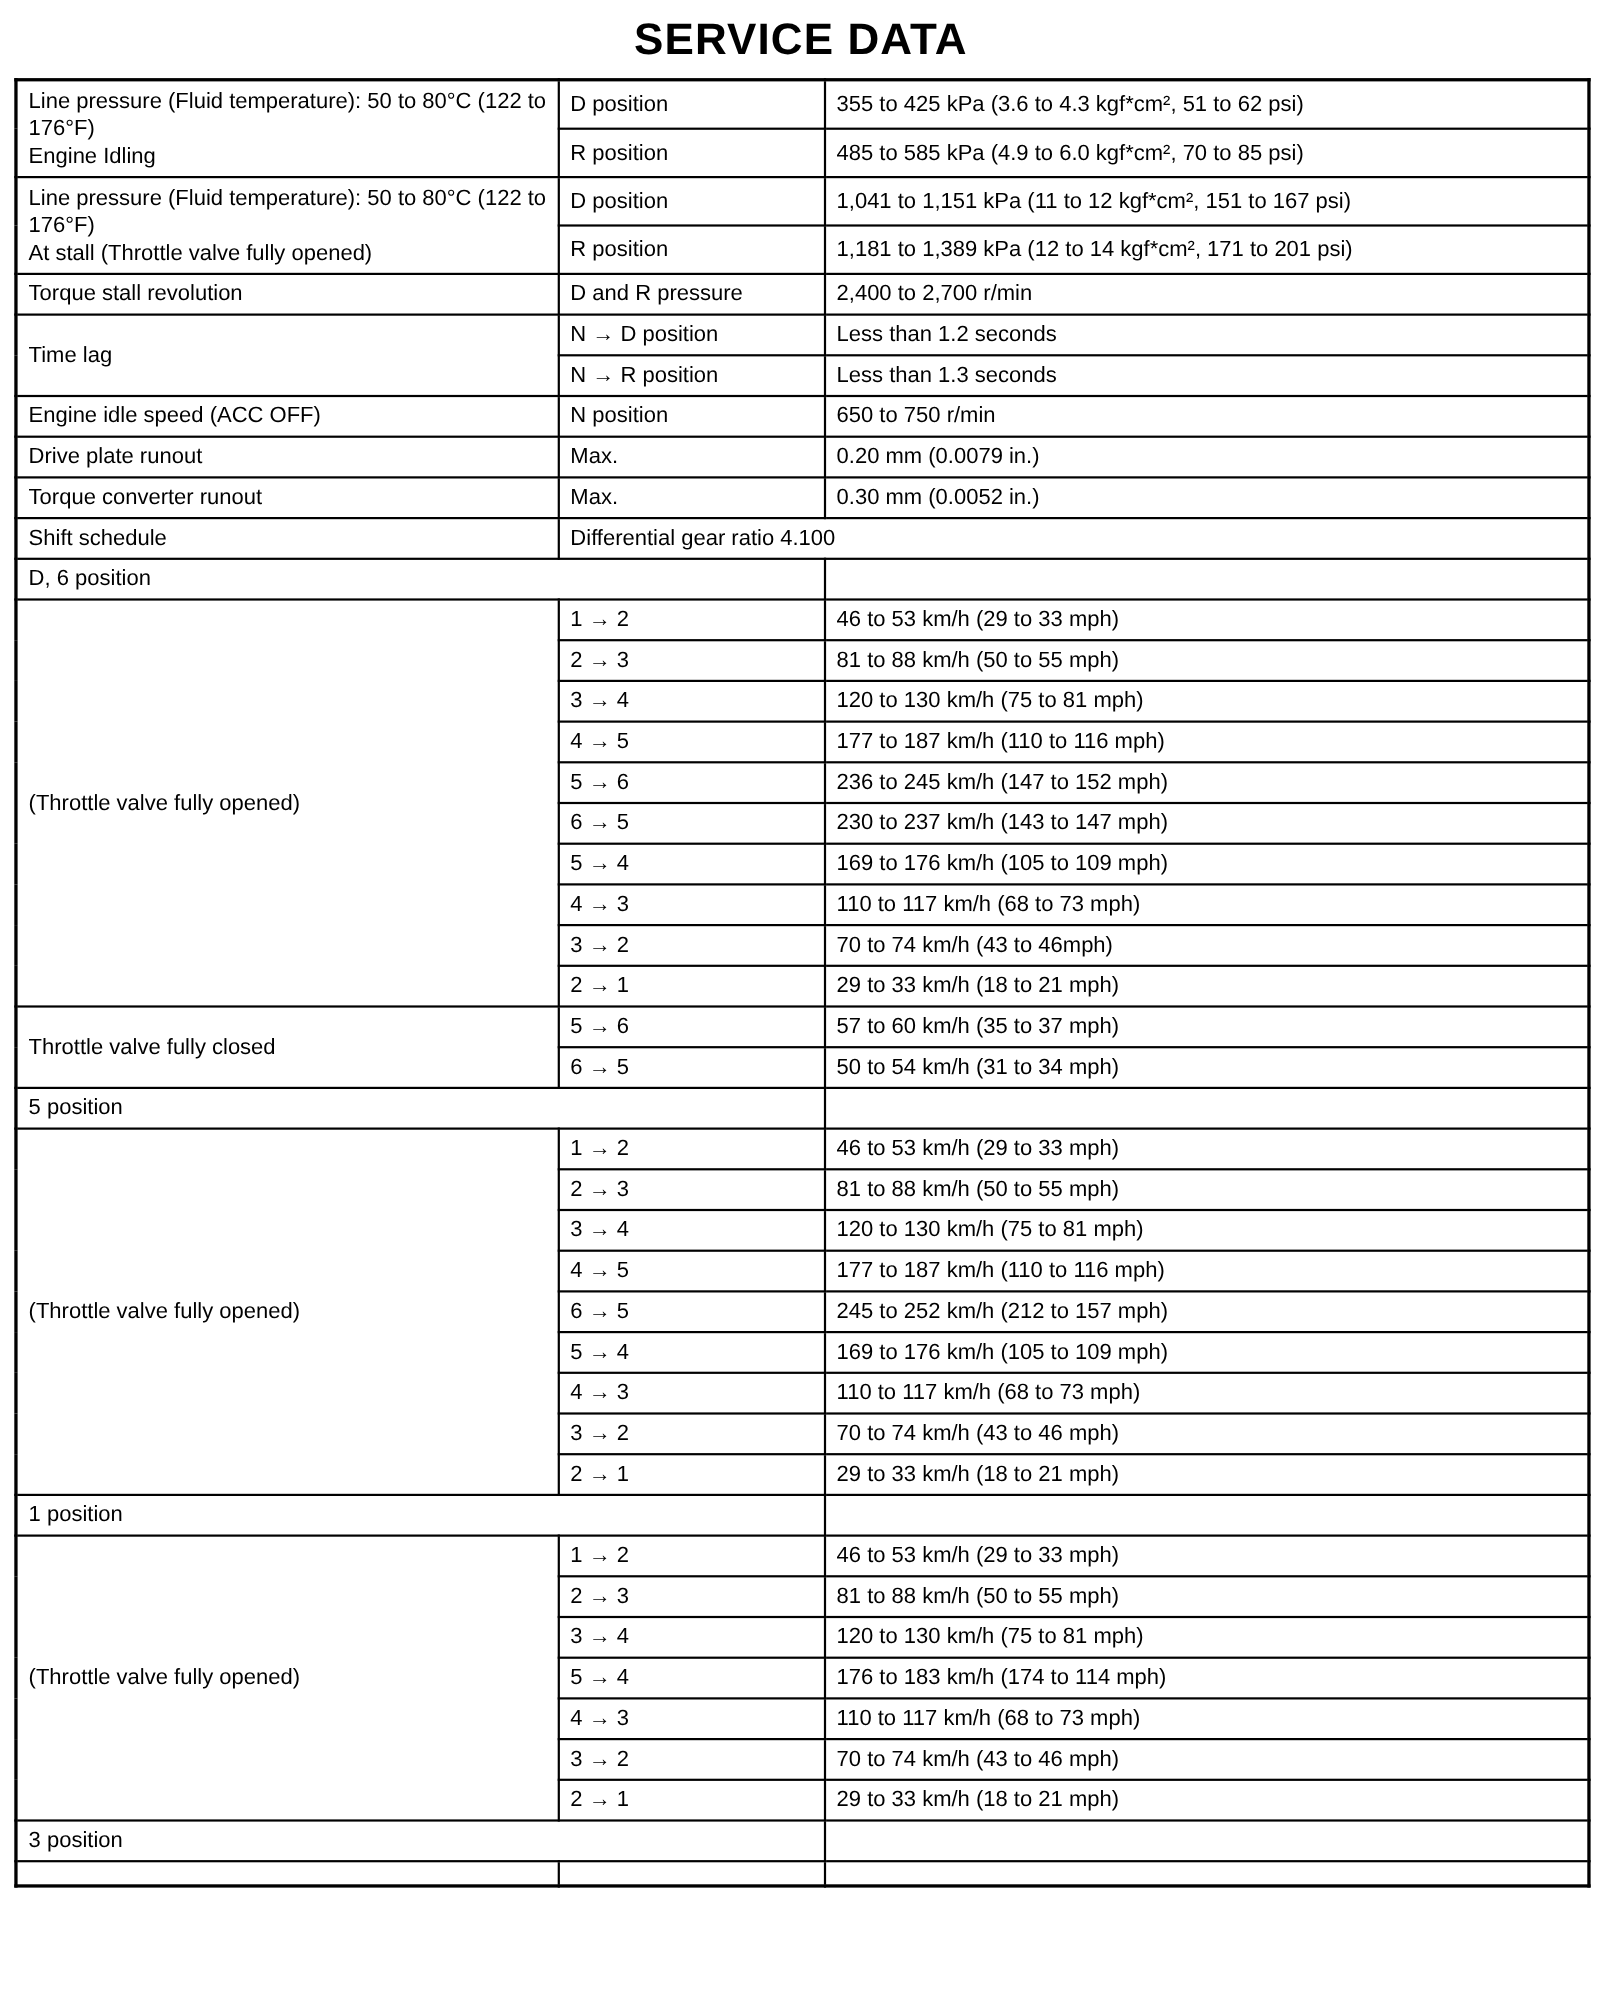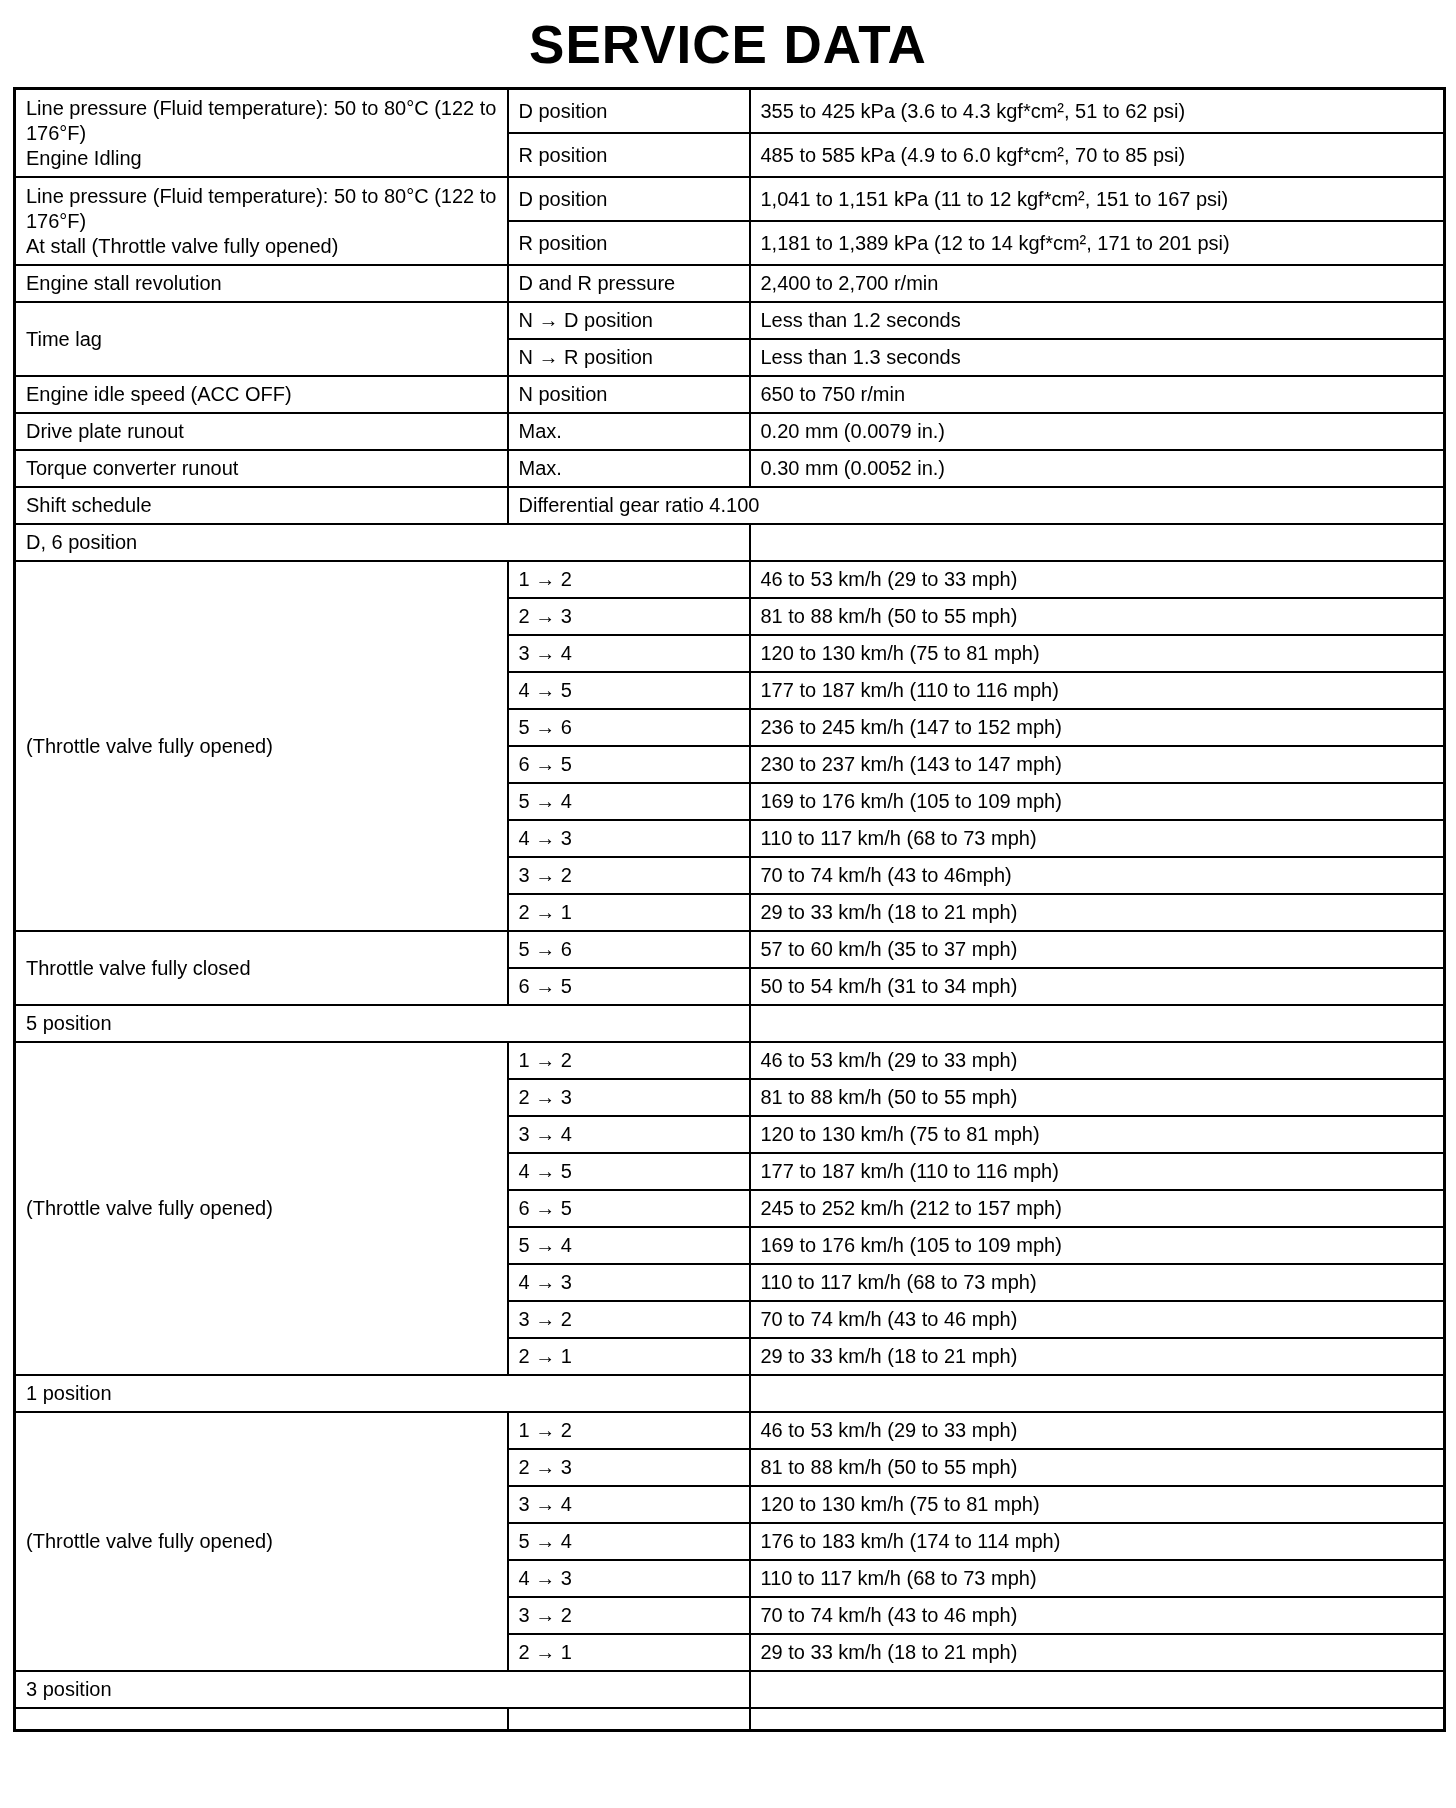--- a/index.html
+++ b/index.html
@@ -7,21 +7,21 @@
   body {
     width: 1456px;
     height: 1808px;
     overflow: hidden;
     background: #ffffff;
     color: #000000;
     font-family: "Liberation Sans", sans-serif;
   }
   .page-title {
     text-align: center;
-    font-size: 53px;
+    font-size: 40px;
     font-weight: 700;
     letter-spacing: 1px;
     margin: 14px 0 12px 0;
   }
   table.spec {
     border-collapse: collapse;
     table-layout: fixed;
     width: 1430px;
     margin: 0 13px;
     border: 3px solid #000;
@@ -69,21 +69,21 @@
 At stall (Throttle valve fully opened)</td>
         <td>D position</td>
         <td>1,041 to 1,151 kPa (11 to 12 kgf*cm², 151 to 167 psi)</td>
       </tr>
       <tr>
         <td>R position</td>
         <td>1,181 to 1,389 kPa (12 to 14 kgf*cm², 171 to 201 psi)</td>
       </tr>
 
       <tr>
-        <td>Engine stall revolution</td>
+        <td>Torque stall revolution</td>
         <td>D and R pressure</td>
         <td>2,400 to 2,700 r/min</td>
       </tr>
 
       <tr>
         <td rowspan="2">Time lag</td>
         <td>N → D position</td>
         <td>Less than 1.2 seconds</td>
       </tr>
       <tr>

